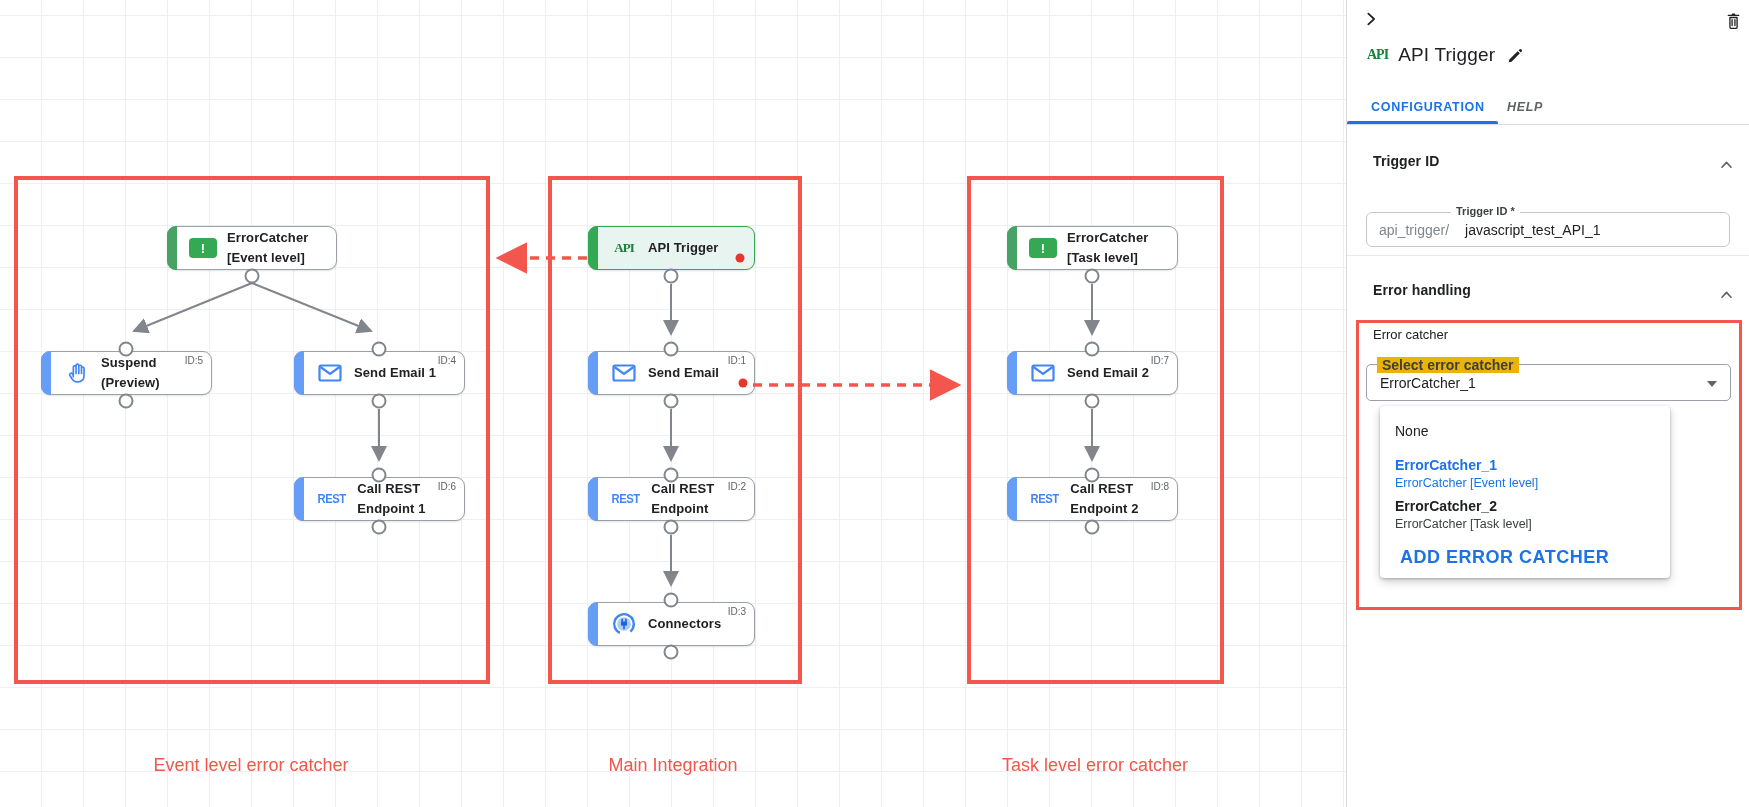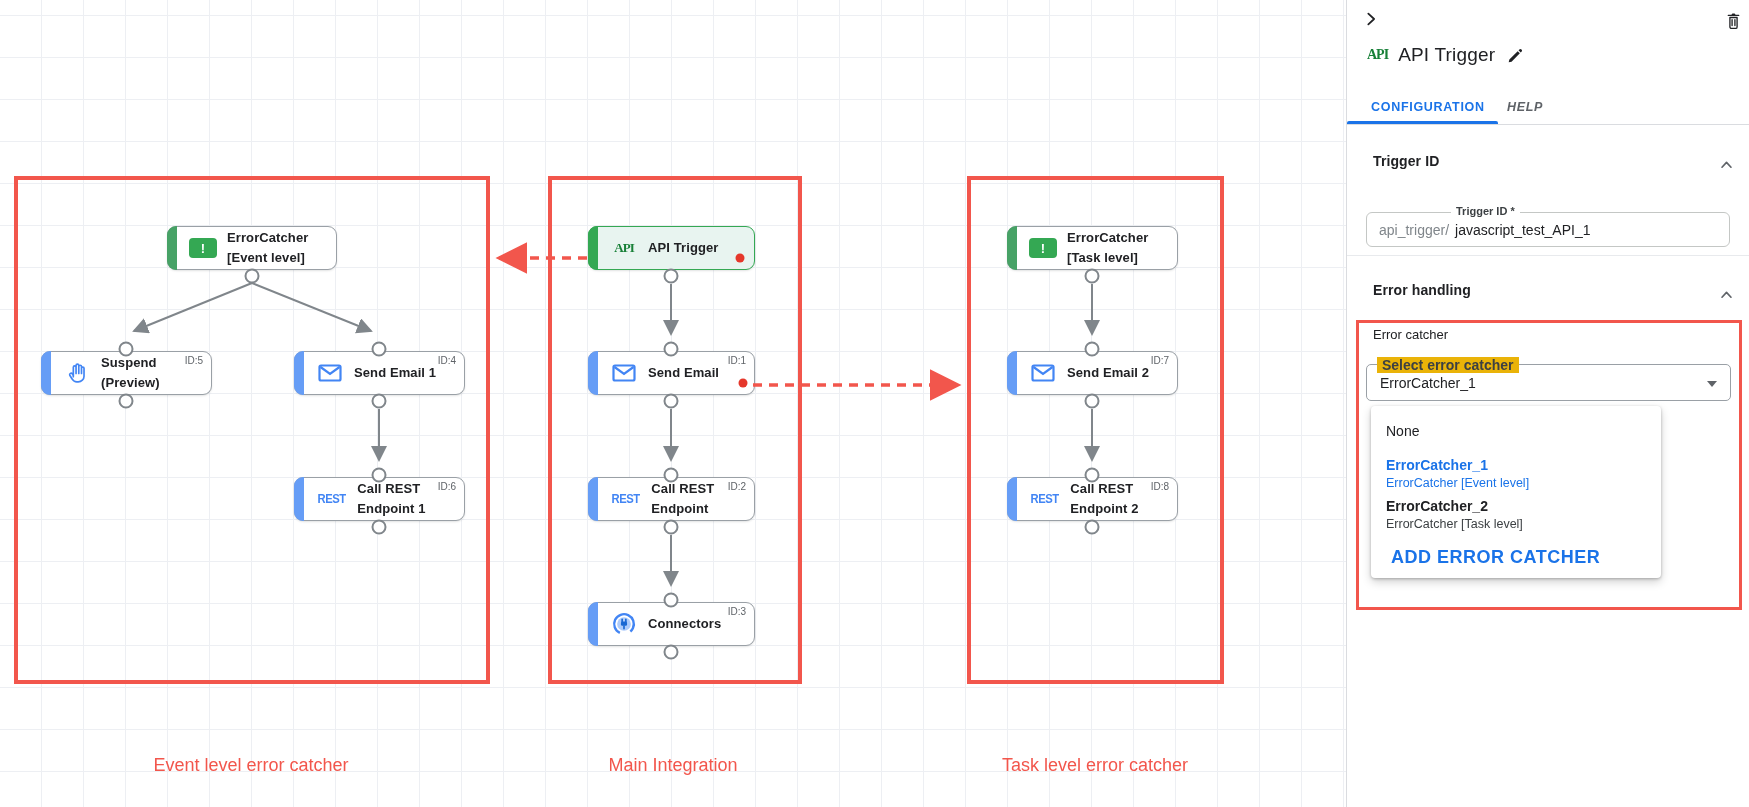--- a/index.html
+++ b/index.html
@@ -41,32 +41,32 @@
   .tab.active{color:#1a73e8;}
   .tab.inactive{color:#5f6368;}
   #tab-hairline{position:absolute;top:124px;left:0;width:403px;height:1px;background:#dadce0;}
   #tab-underline{position:absolute;top:121px;left:0;width:151px;height:3px;background:#1a73e8;border-radius:2px 2px 0 0;}
   .sect-head{position:absolute;left:26px;font-size:14px;font-weight:bold;color:#202124;letter-spacing:.1px;}
   .sect-caret{position:absolute;right:16px;cursor:pointer;}
   .divider{position:absolute;left:0;width:403px;height:1px;background:#e8eaed;}
 
   #trigger-input{position:absolute;left:19px;top:212px;width:364px;height:35px;border:1px solid #c4c7c5;border-radius:6px;box-sizing:border-box;background:#fff;}
   #trigger-input .flabel{position:absolute;left:84px;top:-8px;background:#fff;padding:0 5px;font-size:11px;font-weight:bold;color:#3c4043;white-space:nowrap;}
-  #trigger-input .ival{position:absolute;left:12px;top:0;height:100%;display:flex;align-items:center;gap:6px;font-size:14px;}
+  #trigger-input .ival{position:absolute;left:12px;top:0;height:100%;display:flex;align-items:center;gap:16px;font-size:14px;}
   #trigger-input .prefix{color:#80868b;}
   #trigger-input .value{color:#202124;}
 
   #eh-redbox{position:absolute;left:9px;top:320px;width:386px;height:290px;border:3px solid #f2564c;box-sizing:border-box;z-index:70;pointer-events:none;}
   #ec-label{position:absolute;left:26px;top:327px;font-size:13px;color:#202124;}
   #ec-select{position:absolute;left:19px;top:364px;width:365px;height:37px;border:1px solid #9aa0a6;border-radius:5px;box-sizing:border-box;background:#fff;cursor:pointer;}
   #ec-select .flabel{position:absolute;left:10px;top:-8px;background:#eab308;padding:0 5px;font-size:14px;font-weight:bold;color:#3c4043;white-space:nowrap;}
   #ec-select .sval{position:absolute;left:13px;top:0;height:100%;display:flex;align-items:center;font-size:14px;color:#202124;}
   #ec-select .caret{position:absolute;right:13px;top:16px;width:0;height:0;border-left:5px solid transparent;border-right:5px solid transparent;border-top:6px solid #5f6368;}
 
-  #ec-menu{position:absolute;left:24px;top:406px;width:290px;height:172px;background:#fff;border-radius:4px;
+  #ec-menu{position:absolute;left:33px;top:406px;width:290px;height:172px;background:#fff;border-radius:4px;
     box-shadow:0 1px 3px rgba(0,0,0,.25),0 4px 10px rgba(0,0,0,.18);z-index:65;}
   .mi{position:absolute;left:15px;cursor:pointer;font-size:14px;color:#202124;}
   .mi-sub{position:absolute;left:15px;cursor:pointer;font-size:12.5px;color:#3c4043;}
   .mi.blue,.mi-sub.blue{color:#1a73e8;}
   .mi.bold{font-weight:bold;}
   #add-ec{position:absolute;left:20px;top:141px;font-size:18px;font-weight:bold;letter-spacing:.5px;color:#1a73e8;cursor:pointer;}
 </style>
 </head>
 <body>
 

